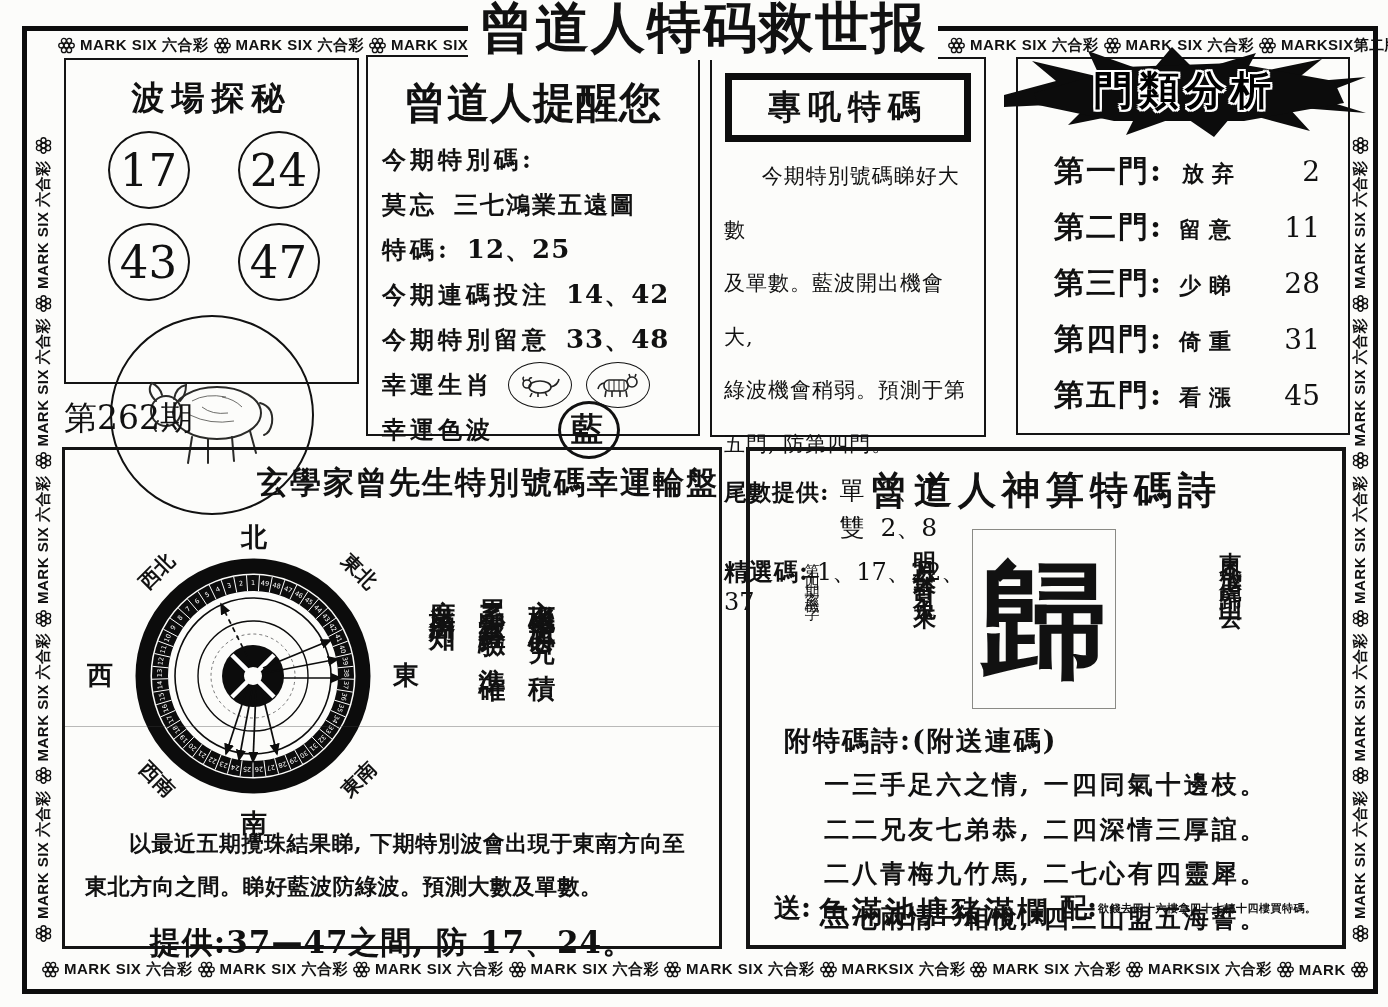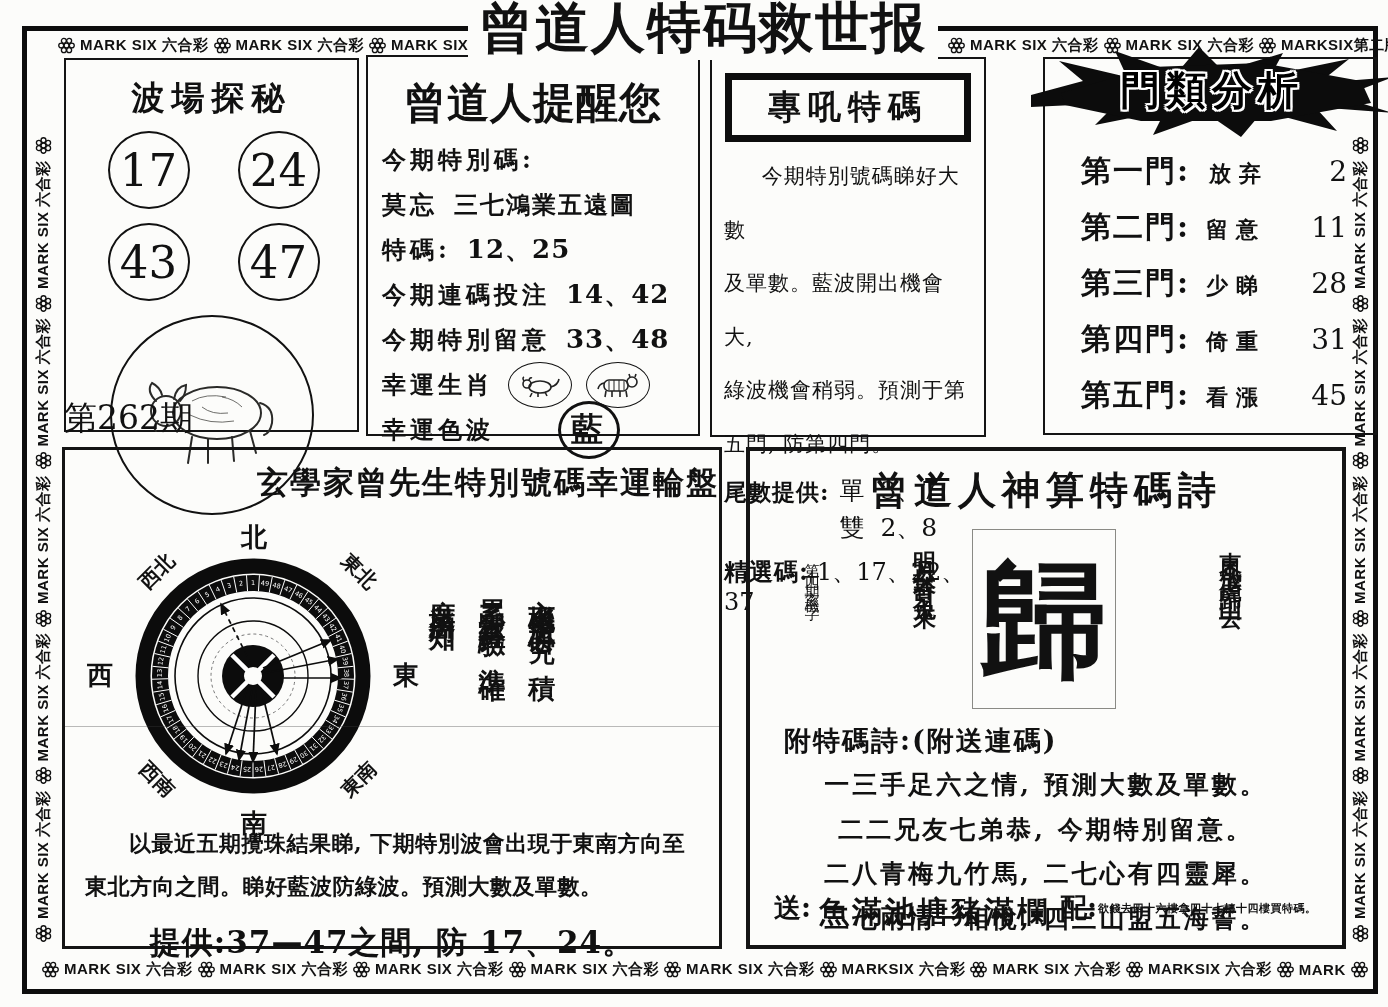--- a/index.html
+++ b/index.html
@@ -22,21 +22,21 @@
   .masthead{position:absolute;left:468px;top:-6px;width:470px;height:66px;line-height:66px;z-index:3;
             background:#fcfcfa;text-align:center;font-size:54px;font-weight:900;letter-spacing:2px;
             font-family:"DejaVu Serif","Liberation Serif",serif;}
   .issue{position:absolute;left:64px;top:396px;z-index:4;font-size:33px;
          font-family:"DejaVu Serif","Liberation Serif",serif;}
 
   
   .box{position:absolute;border:2.5px solid #141414;background:transparent;box-sizing:border-box;}
 
   
-  .box1{left:64px;top:58px;width:295px;height:374px;}
+  .box1{left:64px;top:58px;width:295px;height:326px;}
   .box1 h2{margin:16px 0 10px;text-align:center;font-size:33px;font-weight:bold;letter-spacing:7px;
            font-family:"DejaVu Serif","Liberation Serif",serif;}
   .num-grid{display:grid;grid-template-columns:78px 78px;column-gap:52px;row-gap:14px;justify-content:center;}
   .numcircle{width:78px;height:74px;border:2.5px solid #111;border-radius:50%;display:flex;align-items:center;
              justify-content:center;font-size:45px;font-family:"DejaVu Serif","Liberation Serif",serif;}
   .ox-circle{width:200px;height:196px;border:2px solid #111;border-radius:50%;margin:14px auto 0;
              display:flex;align-items:center;justify-content:center;}
 
   
   .box2{left:366px;top:55px;width:334px;height:381px;padding:6px 14px;}
@@ -59,21 +59,21 @@
   .roar-para{font-size:21px;line-height:2.55;font-family:"DejaVu Serif","Liberation Serif",serif;
              letter-spacing:1px;}
   .roar-para .ln:first-child{text-indent:1.8em;}
   .tails{display:flex;margin-top:2px;font-family:"DejaVu Serif","Liberation Serif",serif;}
   .tails .lbl{font-size:23px;font-weight:bold;letter-spacing:1px;padding-top:4px;}
   .tail-col{margin-left:10px;font-size:25px;line-height:1.45;}
   .sel{margin-top:10px;font-family:"DejaVu Serif","Liberation Serif",serif;font-size:24px;}
   .sel .lbl{font-weight:bold;letter-spacing:1px;margin-right:8px;}
 
   
-  .box4{left:1043px;top:57px;width:334px;height:378px;overflow:visible;}
+  .box4{left:1016px;top:57px;width:334px;height:378px;overflow:visible;}
   .burst-wrap{position:absolute;left:-14px;top:-12px;width:362px;height:92px;}
   .burst-title{position:absolute;left:0;top:16px;width:362px;text-align:center;font-size:40px;font-weight:900;
                letter-spacing:6px;color:#000;font-family:"DejaVu Serif","Liberation Serif",serif;
                text-shadow:-2px -2px 0 #fff,2px -2px 0 #fff,-2px 2px 0 #fff,2px 2px 0 #fff,0 -2px 0 #fff,0 2px 0 #fff,-2px 0 0 #fff,2px 0 0 #fff;}
   .ml-rows{position:absolute;left:0;top:92px;width:100%;}
   .ml-row{display:flex;align-items:baseline;height:56px;padding:0 28px 0 36px;
           font-family:"DejaVu Serif","Liberation Serif",serif;}
   .ml-door{font-size:30px;font-weight:900;letter-spacing:2px;width:128px;}
   .ml-adv{font-size:22px;font-weight:bold;letter-spacing:8px;width:108px;}
   .ml-num{font-size:28px;margin-left:auto;}
@@ -781,22 +781,22 @@
     <div class="verse-area">
       <div class="vcol side">第十四期玄機字</div>
       <div class="vcol lverse">明月探春引兔來</div>
       <div class="bigchar-box">
         <span class="bigchar">歸</span>
       </div>
       <div class="vcol rverse">東風放虎歸山去</div>
     </div>
     <div class="subline">附特碼詩:(附送連碼)</div>
     <div class="couplets">
-        <div class="ln">一三手足六之情, 預測大數及單數。</div>
-        <div class="ln">二二兄友七弟恭, 今期特別留意。</div>
+        <div class="ln">一三手足六之情, 一四同氣十邊枝。</div>
+        <div class="ln">二二兄友七弟恭, 二四深情三厚誼。</div>
         <div class="ln">二八青梅九竹馬, 二七心有四靈犀。</div>
         <div class="ln">三七兩情一相悅, 四三山盟五海誓。</div>
       </div>
     <div class="song-row">
       <span class="song-lbl">送:</span>
       <span class="song-val">魚滿池塘豬滿欄</span>
       <span class="song-lbl">配:</span>
       <span class="pei-small">欲錢去四十六樓拿四十七轉十四樓買特碼。</span>
     </div>
   </section>

